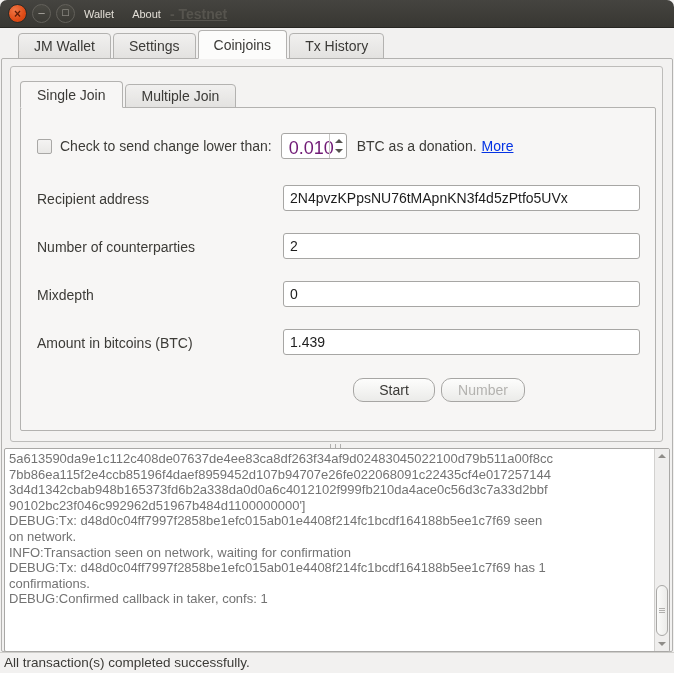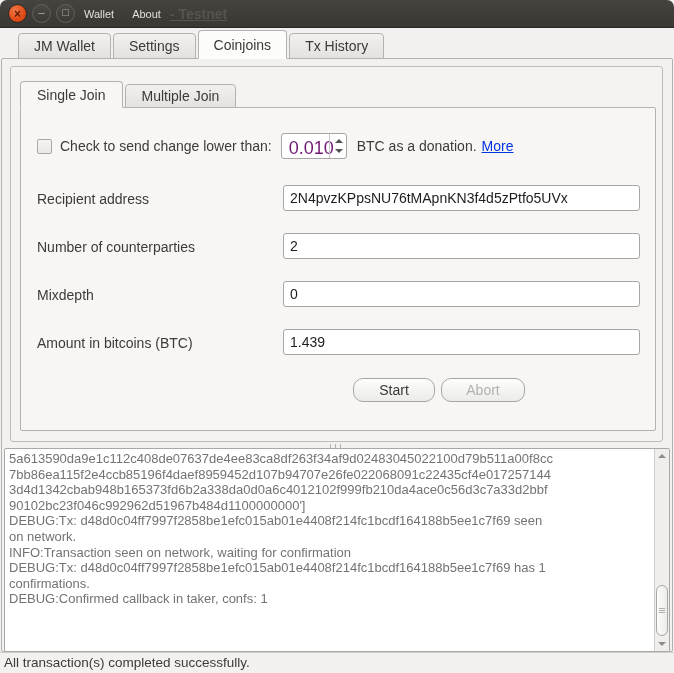--- a/index.html
+++ b/index.html
@@ -160,21 +160,21 @@
   <div class="form-label" style="top:239px;">Number of counterparties</div>
   <input class="form-input" style="top: 233px;" value="2">
 
   <div class="form-label" style="top:287px;">Mixdepth</div>
   <input class="form-input" style="top: 281px;" value="0">
 
   <div class="form-label" style="top:335px;">Amount in bitcoins (BTC)</div>
   <input class="form-input" style="top: 329px;" value="1.439">
 
   <button class="btn start">Start</button>
-  <button class="btn abort" disabled="">Abort</button>
+  <button class="btn abort" disabled="">Number</button>
 
   <div class="splitter"></div>
 
   <div class="logbox">
     <div class="log-lines">
       <div class="log-line">5a613590da9e1c112c408de07637de4ee83ca8df263f34af9d02483045022100d79b511a00f8cc</div>
       <div class="log-line">7bb86ea115f2e4ccb85196f4daef8959452d107b94707e26fe022068091c22435cf4e017257144</div>
       <div class="log-line">3d4d1342cbab948b165373fd6b2a338da0d0a6c4012102f999fb210da4ace0c56d3c7a33d2bbf</div>
       <div class="log-line">90102bc23f046c992962d51967b484d1100000000']</div>
       <div class="log-line">DEBUG:Tx: d48d0c04ff7997f2858be1efc015ab01e4408f214fc1bcdf164188b5ee1c7f69 seen</div>

